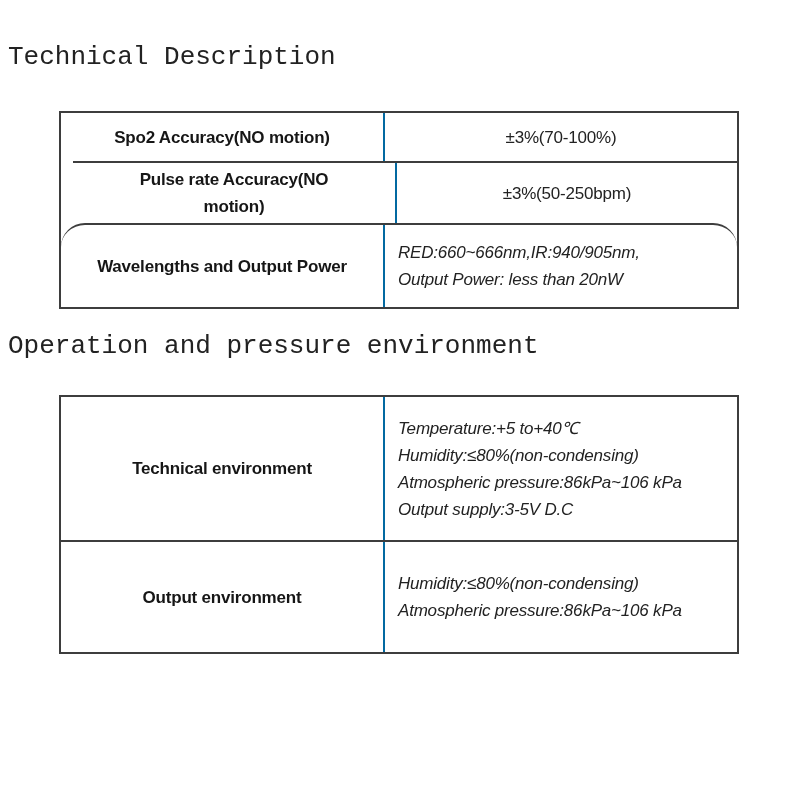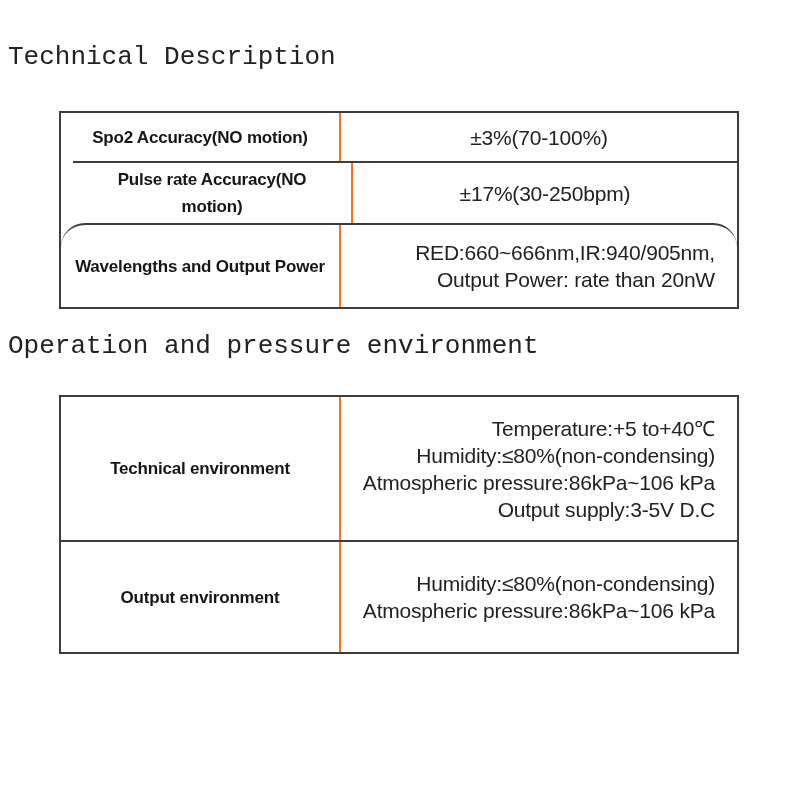--- a/index.html
+++ b/index.html
@@ -42,49 +42,49 @@
   #table-environment { top: 395px; }
 
   .spec-row {
     display: flex;
     box-sizing: border-box;
   }
   .spec-row + .spec-row {
     border-top: 2px solid #3d3d3d;
   }
   .cell-label {
-    width: 280px;
+    width: 324px;
     box-sizing: border-box;
-    border-right: 2px solid #f97316;
+    border-right: 2px solid #0369a1;
     display: flex;
     align-items: center;
     justify-content: center;
     text-align: center;
     font-weight: 700;
     font-size: 17px;
     line-height: 27px;
     color: #161616;
     letter-spacing: -0.2px;
   }
   .cell-label .label-inner {
     max-width: 254px;
   }
   .cell-value {
     flex: 1;
     box-sizing: border-box;
     display: flex;
     flex-direction: column;
     justify-content: center;
-    font-size: 21px;
+    font-size: 17px;
     line-height: 27px;
     color: #222222;
     letter-spacing: -0.2px;
   }
   .cell-value.centered { text-align: center; }
-  .cell-value.lefted { padding-left: 13px; padding-right: 22px; text-align: right; }
+  .cell-value.lefted { padding-left: 13px; padding-right: 22px; text-align: left; font-style: italic; }
 
   
   #table-technical .row-0 { height: 48px; }
   #table-technical .row-1 { height: 62px; margin-left: 12px; }
   #table-technical .row-2 { height: 84px; border-radius: 24px; }
   #table-environment .row-0 { height: 143px; }
   #table-environment .row-1 { height: 112px; }
 </style>
 </head>
 <body>
@@ -102,31 +102,31 @@
       <div class="cell-value centered">
         <div>±3%(70-100%)</div>
       </div>
     </div>
 
     <div class="spec-row row-1">
       <div class="cell-label">
         <div class="label-inner">Pulse rate Accuracy(NO motion)</div>
       </div>
       <div class="cell-value centered">
-        <div>±17%(30-250bpm)</div>
+        <div>±3%(50-250bpm)</div>
       </div>
     </div>
 
     <div class="spec-row row-2">
       <div class="cell-label">
         <div class="label-inner">Wavelengths and Output Power</div>
       </div>
       <div class="cell-value lefted">
         <div>RED:660~666nm,IR:940/905nm,</div>
-        <div>Output Power: rate than 20nW</div>
+        <div>Output Power: less than 20nW</div>
       </div>
     </div>
 
   </div>
 
   <div id="heading-environment" class="doc-heading">Operation and pressure environment</div>
 
   <div id="table-environment" class="spec-table">
 
     <div class="spec-row row-0">

